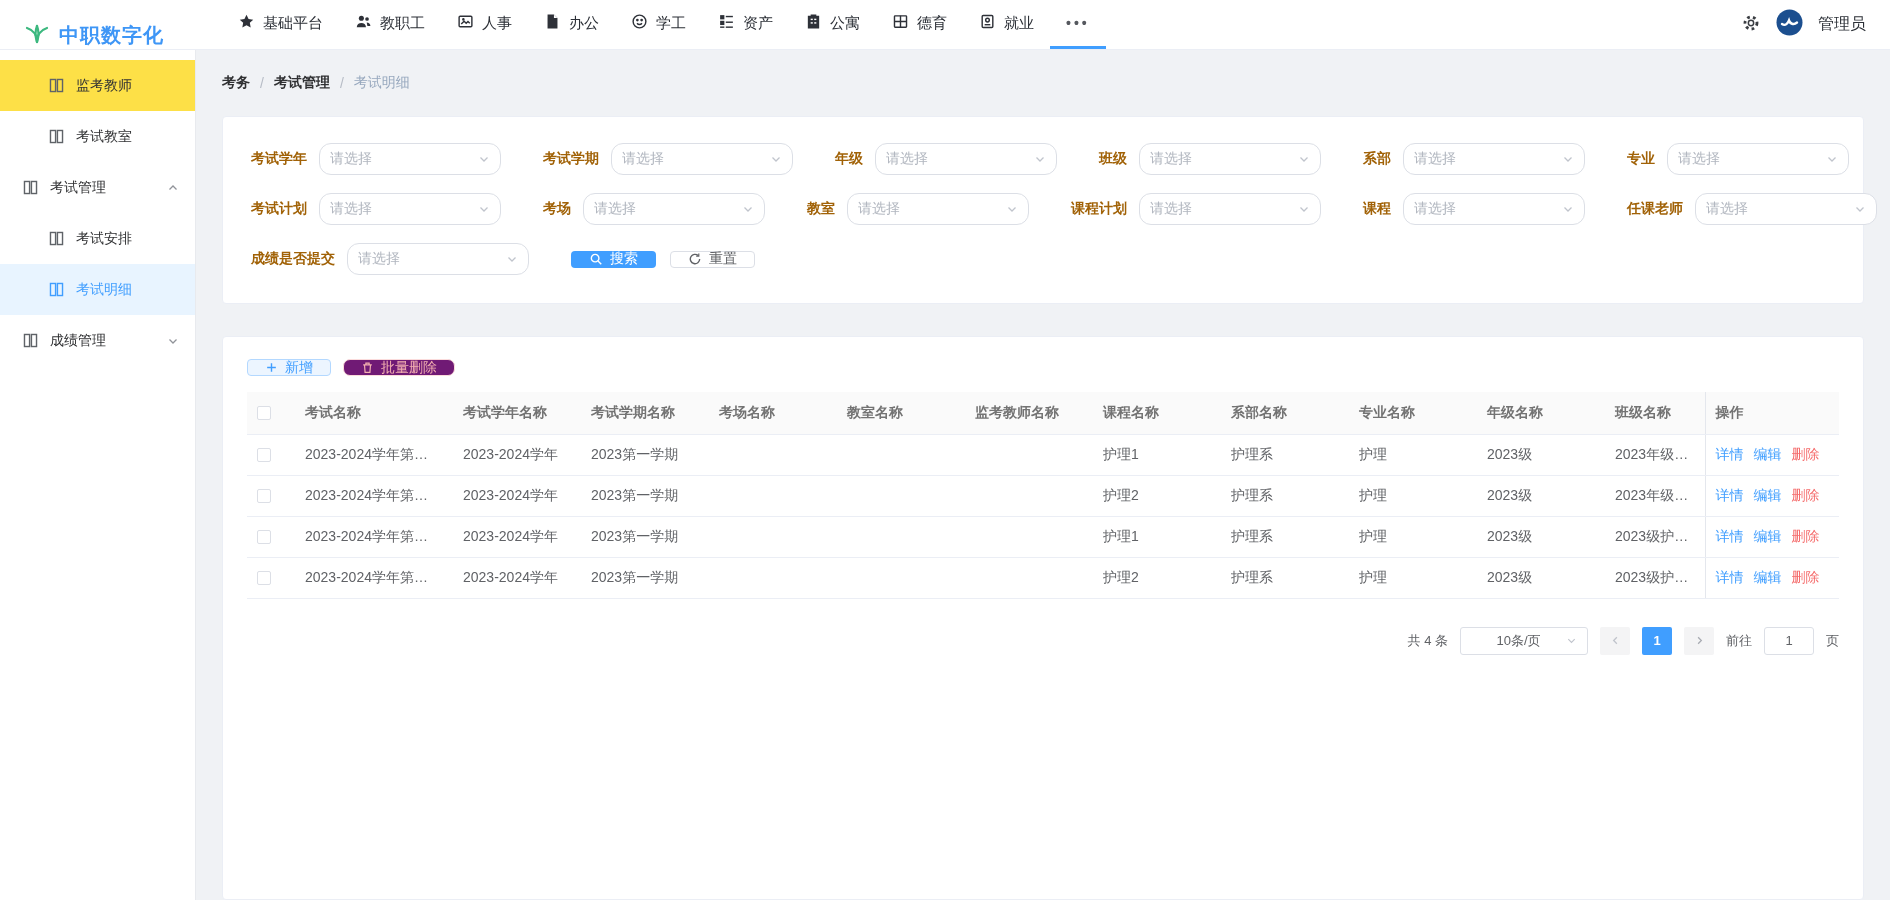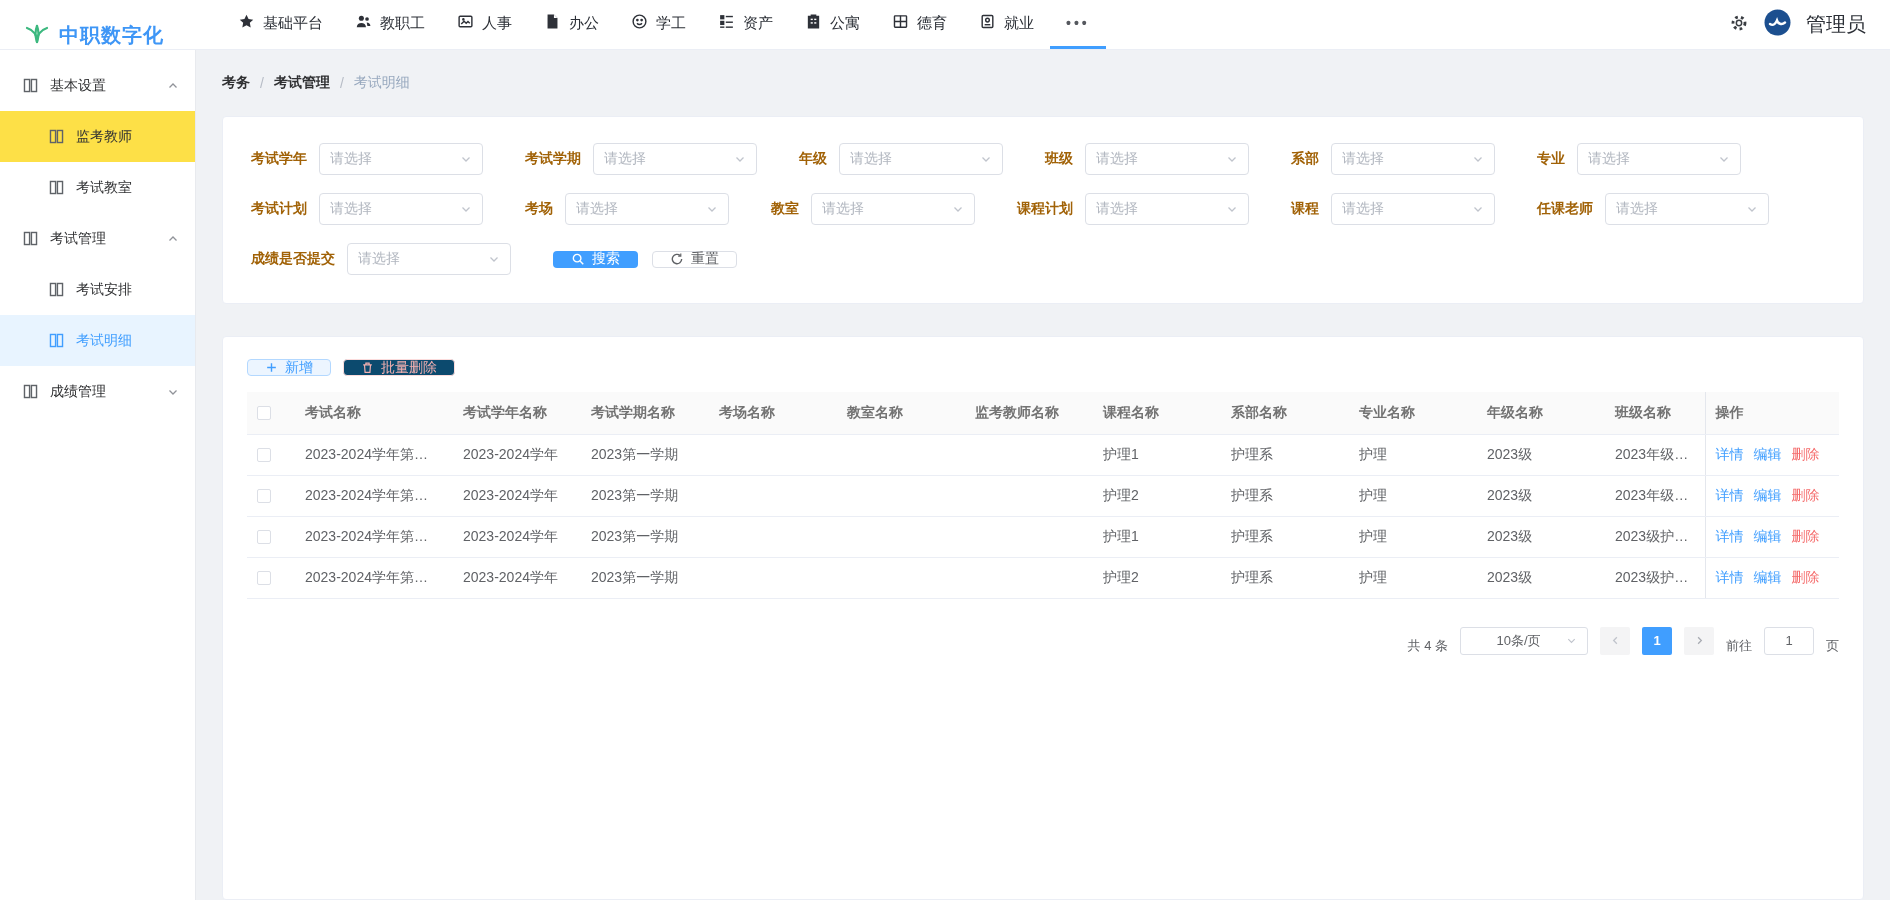--- a/index.html
+++ b/index.html
@@ -10,21 +10,21 @@
   .navbar { height:50px; background:#fff; border-bottom:1px solid #ebeef5;
     display:flex; align-items:stretch; padding:0 24px; position:relative; z-index:5; }
   .logo { display:flex; align-items:flex-end; gap:9px; width:180px; }
   .logo-text { color:#3e96f6; font-size:20px; font-weight:700; letter-spacing:1px; }
   .nav-items { display:flex; align-items:stretch; margin-left:18px; }
   .nav-item { display:flex; align-items:center; gap:8px; padding:0 16px; font-size:15px;
     color:#2b2f36; cursor:pointer; border-bottom:3px solid transparent; }
   .nav-item.active { border-bottom-color:#409eff; }
   .nav-item .dots { letter-spacing:3px; font-weight:700; color:#55585e; font-size:14px; }
   .nav-right { margin-left:auto; display:flex; align-items:center; gap:15px; }
-  .username { font-size:20px; color:#2b2f36; }
+  .username { font-size:16px; color:#2b2f36; }
 
   
   .app { display:flex; height:850px; }
   .sidebar { width:196px; background:#fff; border-right:1px solid #e8eaee; padding-top:10px; flex:none; }
   .side-item { height:51px; display:flex; align-items:center; gap:11px; padding:0 16px 0 22px;
     font-size:14px; color:#303133; cursor:pointer; }
   .side-item.child { padding-left:48px; }
   .side-item .chev { margin-left:auto; }
   .side-item.hovered { background:#fde047; }
   .side-item.active { background:#e8f4ff; color:#409eff; }
@@ -38,46 +38,46 @@
   .crumb.last { color:#97a8be; font-weight:400; }
   .sep { margin:0 10px; color:#b6bcc6; }
 
   .card { background:#fff; border:1px solid #ebeef5; border-radius:4px; }
 
   
   .filter-card { padding:26px 28px 10px; }
   .filter-row { display:flex; gap:42px; margin-bottom:18px; }
   .f-field { display:flex; align-items:center; }
   .f-label { font-size:14px; font-weight:700; color:#a16207; margin-right:12px; white-space:nowrap; }
-  .select { width:164px; height:32px; border:1px solid #dcdfe6; border-radius:4px; background:#fff;
+  .select { width:182px; height:32px; border:1px solid #dcdfe6; border-radius:12px; background:#fff;
     display:flex; align-items:center; justify-content:space-between; padding:0 10px; cursor:pointer; }
   .select .ph { color:#b1b6bf; font-size:14px; }
 
   .btn { height:17px; border-radius:4px; font-size:14px; display:inline-flex; align-items:center;
     gap:7px; padding:0 17px; cursor:pointer; border:1px solid transparent; white-space:nowrap; }
   .btn-primary { background:#409eff; color:#fff; }
   .btn-plain { background:#fff; border-color:#dcdfe6; color:#606266; }
   .btn-add { background:#ecf5ff; border-color:#b3d8ff; color:#409eff; }
-  .btn-del { background:#0c4a6e; border-color:#fbdcdc; color:#f3b0b0; cursor:not-allowed; }
+  .btn-del { background:#701a75; border-color:#fbdcdc; color:#f3b0b0; cursor:not-allowed;border-radius:7px; }
 
   
   .table-card { margin-top:32px; flex:1; padding:22px 24px; display:flex; flex-direction:column; min-height:0; }
   .toolbar { display:flex; gap:12px; margin-bottom:16px; }
   table { width:100%; border-collapse:collapse; table-layout:fixed; font-size:14px; }
   thead th { background:#fafafa; color:#737373; font-weight:700; text-align:left; height:42px;
     padding:0 10px; border-bottom:1px solid #ebeef5; white-space:nowrap; overflow:hidden; }
   tbody td { height:41px; padding:0 10px; border-bottom:1px solid #ebeef5; color:#606266;
     white-space:nowrap; overflow:hidden; text-overflow:ellipsis; }
   th.op, td.op { border-left:1px solid #e4e7ed; }
   .checkbox { width:14px; height:14px; border:1px solid #dcdfe6; border-radius:2px; background:#fff; cursor:pointer; }
   .link { color:#409eff; margin-right:10px; cursor:pointer; }
   .link.danger { color:#f56c6c; margin-right:0; }
 
   
-  .pagination { display:flex; align-items:flex-end; justify-content:flex-end; gap:12px;
+  .pagination { display:flex; align-items:center; justify-content:flex-end; gap:12px;
     margin-top:28px; font-size:13px; color:#606266; }
   .page-size { width:128px; height:28px; border:1px solid #dcdfe6; border-radius:3px;
     display:flex; align-items:center; justify-content:space-between; padding:0 10px; cursor:pointer; }
   .page-size .ps-text { color:#606266; font-size:13px; width:100%; text-align:center; }
   .pg-btn { min-width:30px; height:28px; background:#f4f4f5; border-radius:2px; display:flex;
     align-items:center; justify-content:center; cursor:pointer; }
   .pg-cur { min-width:30px; height:28px; background:#409eff; color:#fff; border-radius:2px;
     display:flex; align-items:center; justify-content:center; font-weight:700; cursor:pointer; }
   .goto-input { width:50px; height:28px; border:1px solid #dcdfe6; border-radius:3px;
     text-align:center; font-size:13px; color:#606266; font-family:inherit; }
@@ -212,30 +212,20 @@
           <path d="M6 15c3.5 2.5 6-1 7-3.5 1 3 4.5 5 8 2" stroke="#fff" stroke-width="2.4" fill="none" stroke-linecap="round"></path>
         </svg>
     </span>
     <span class="username">管理员</span>
   </div>
 </header>
 
 <div class="app">
 
   <aside class="sidebar">
-    <div class="side-item group">
-      <svg class="book" width="17" height="17" viewBox="0 0 24 24" fill="none" stroke-width="2">
-          <rect x="3.5" y="3.5" width="7.2" height="17"></rect>
-          <rect x="13.3" y="3.5" width="7.2" height="17"></rect>
-        </svg>
-      <span>基本设置</span>
-      <svg class="chev" width="12" height="12" viewBox="0 0 24 24" fill="none" stroke="#909399" stroke-width="2.5">
-          <path d="M5 15l7-7 7 7"></path>
-        </svg>
-    </div>
     <div class="side-item child hovered">
       <svg class="book" width="17" height="17" viewBox="0 0 24 24" fill="none" stroke-width="2">
           <rect x="3.5" y="3.5" width="7.2" height="17"></rect>
           <rect x="13.3" y="3.5" width="7.2" height="17"></rect>
         </svg>
       <span>监考教师</span>
     </div>
     <div class="side-item child">
       <svg class="book" width="17" height="17" viewBox="0 0 24 24" fill="none" stroke-width="2">
           <rect x="3.5" y="3.5" width="7.2" height="17"></rect>

